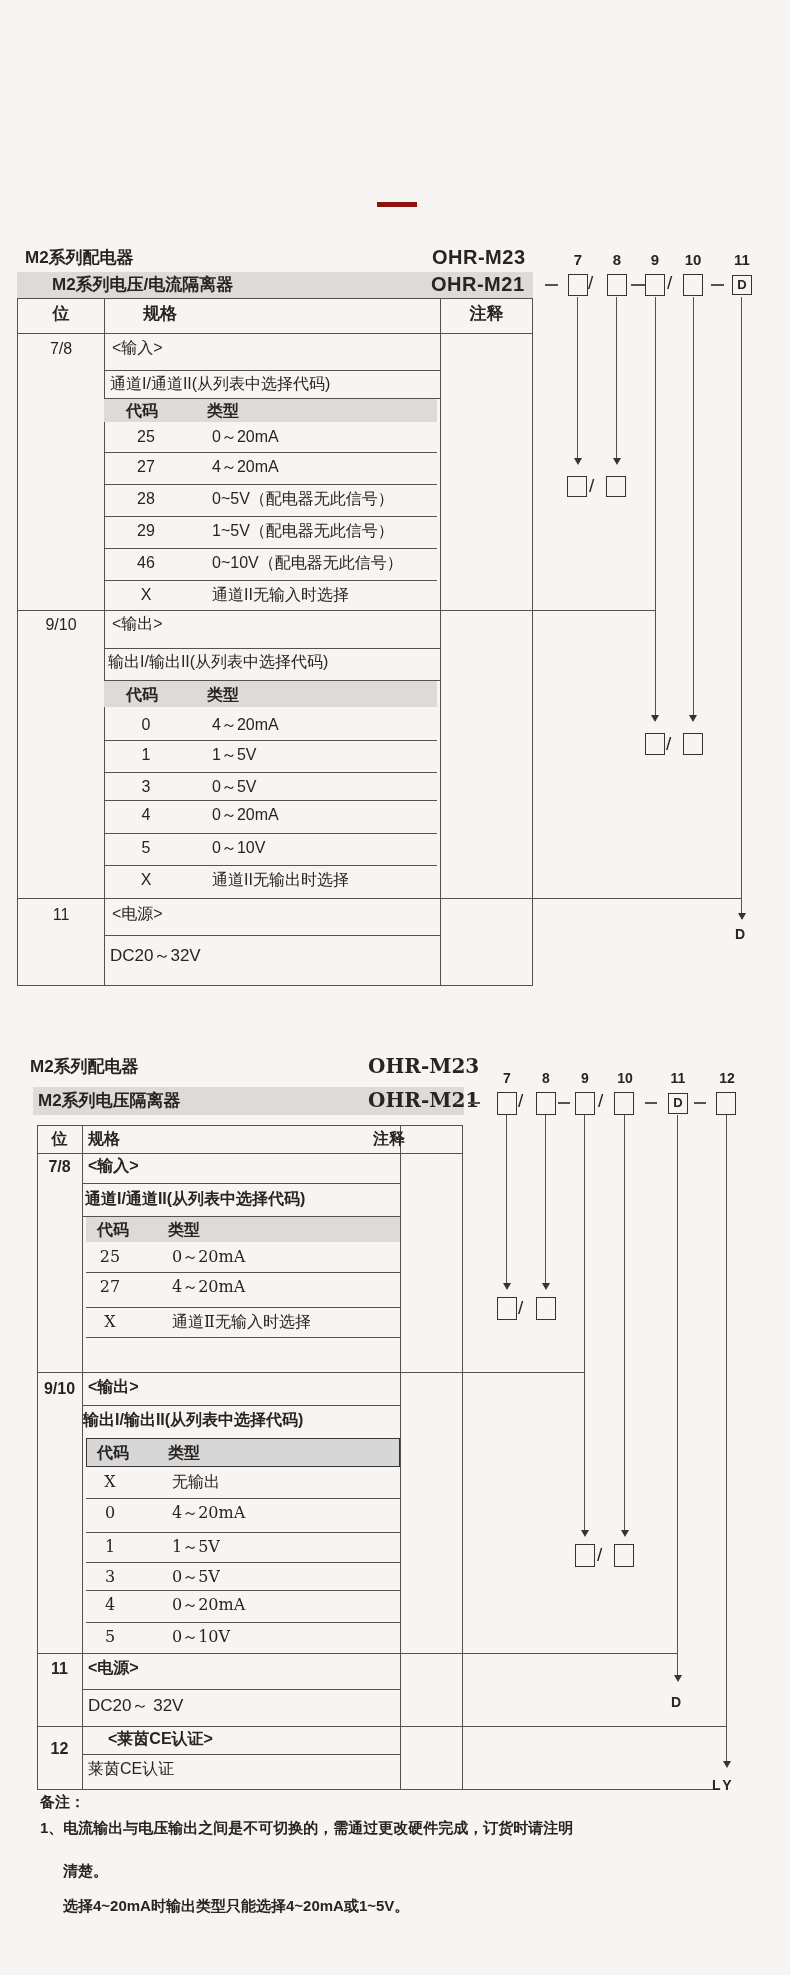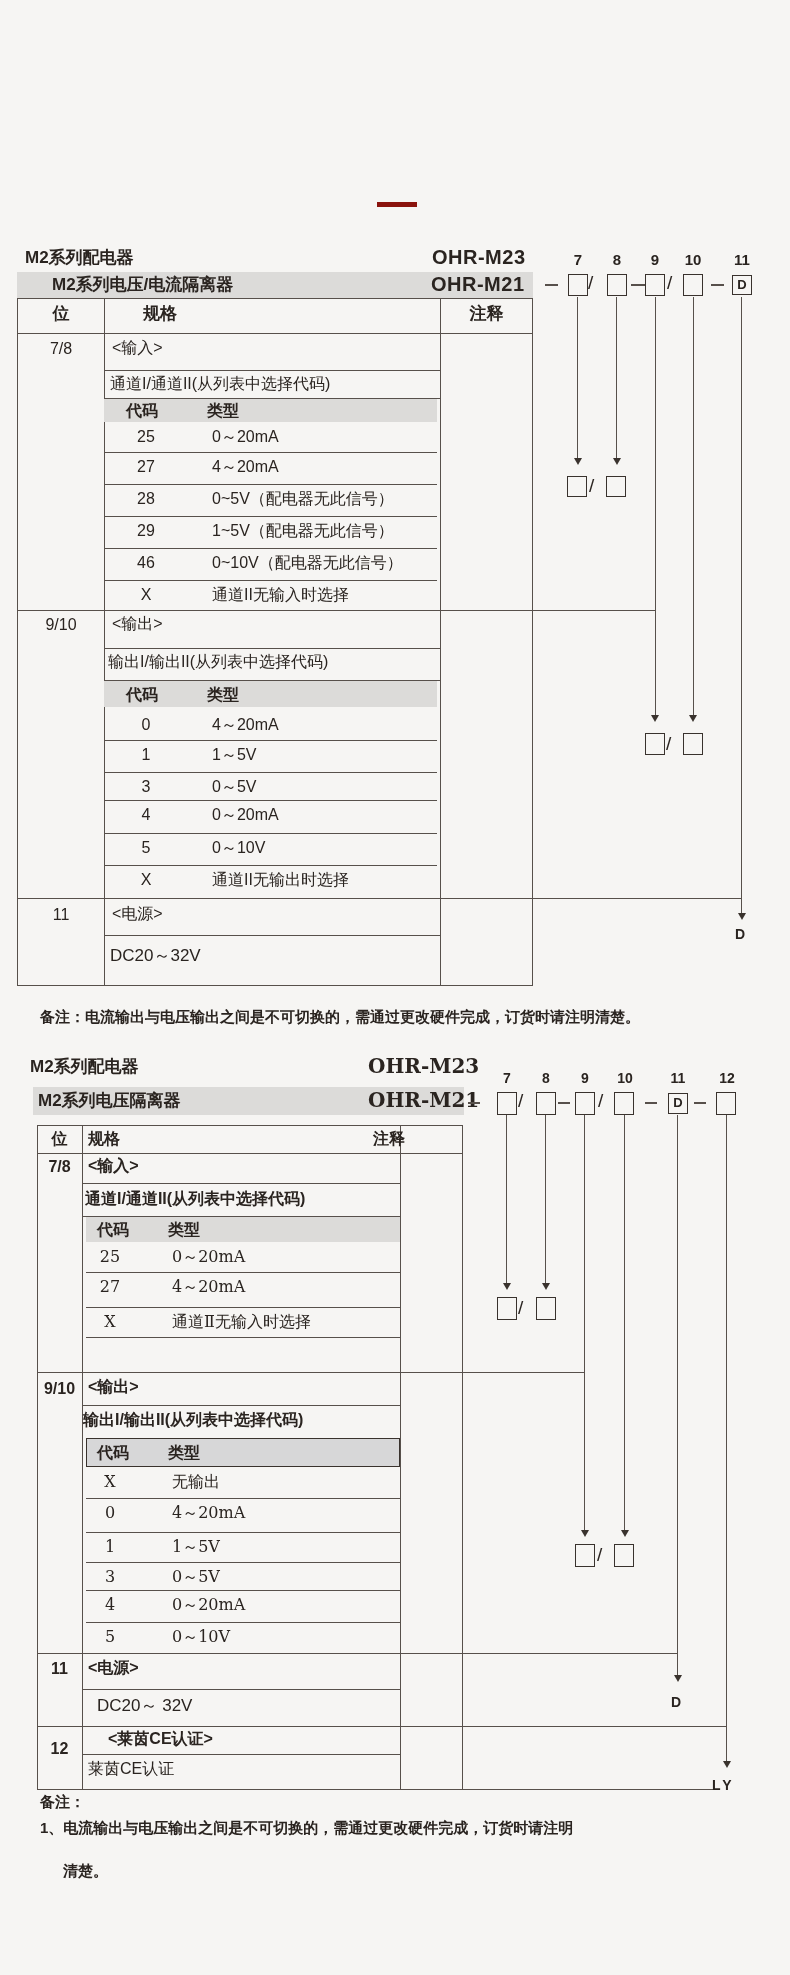--- a/index.html
+++ b/index.html
@@ -28,25 +28,25 @@
               letter-spacing:10px;color:#26201c;}
   .red-dash{position:absolute;left:377px;top:202px;width:40px;height:5px;background:#8a130d;}
   .note{position:absolute;font-size:15px;font-weight:700;white-space:nowrap;color:#2a2420;}
 </style>
 </head>
 <body>
 
 <div id="canvas">
   <div class="red-dash"></div>
 
-  <div class="note" style="left:40px;top:1008px;">备注：电流输出与电压输出之间是不可切换的，需通过更改硬件完成，订货时请注明清楚。</div>
 
   <div class="note" style="left:40px;top:1793px;">备注：</div>
   <div class="note" style="left:40px;top:1819px;">1、电流输出与电压输出之间是不可切换的，需通过更改硬件完成，订货时请注明</div>
   <div class="note" style="left:63px;top:1862px;">清楚。</div>
+  <div class="note" style="left:63px;top:1897px;">选择4~20mA时输出类型只能选择4~20mA或1~5V。</div>
 <div class="abs txt b17" style="left: 25px; top: 247px;">M2系列配电器</div>
     <div class="abs txt model" style="left: 432px; top: 245px;">OHR-M23</div>
     <div class="abs " style="left: 17px; top: 272px; width: 516px; height: 26px; background: rgb(220, 219, 217);"></div>
     <div class="abs txt b17" style="left: 25px; top: 274px; margin-left: 27px;">M2系列电压/电流隔离器</div>
     <div class="abs txt model" style="left: 431px; top: 272px;">OHR-M21</div>
     <div class="abs txt b15 ctr" style="left: 563px; top: 251px; width: 30px;">7</div>
     <div class="abs txt b15 ctr" style="left: 602px; top: 251px; width: 30px;">8</div>
     <div class="abs txt b15 ctr" style="left: 640px; top: 251px; width: 30px;">9</div>
     <div class="abs txt b15 ctr" style="left: 678px; top: 251px; width: 30px;">10</div>
     <div class="abs txt b15 ctr" style="left: 727px; top: 251px; width: 30px;">11</div>
@@ -216,21 +216,21 @@
     <div class="abs txt serif16 ctr" style="left: 92px; top: 1627px; width: 36px;">5</div>
     <div class="abs txt serif16" style="left: 172px; top: 1627px;">0～10V</div>
     <div class="abs " style="left: 86px; top: 1498px; width: 314px; height: 1px; background: rgb(87, 80, 75);"></div>
     <div class="abs " style="left: 86px; top: 1532px; width: 314px; height: 1px; background: rgb(87, 80, 75);"></div>
     <div class="abs " style="left: 86px; top: 1562px; width: 314px; height: 1px; background: rgb(87, 80, 75);"></div>
     <div class="abs " style="left: 86px; top: 1590px; width: 314px; height: 1px; background: rgb(87, 80, 75);"></div>
     <div class="abs " style="left: 86px; top: 1622px; width: 314px; height: 1px; background: rgb(87, 80, 75);"></div>
     <div class="abs txt sb16 ctr" style="left: 37px; top: 1659px; width: 45px;">11</div>
     <div class="abs txt sb16" style="left: 88px; top: 1658px;">&lt;电源&gt;</div>
     <div class="abs " style="left: 82px; top: 1689px; width: 318px; height: 1px; background: rgb(87, 80, 75);"></div>
-    <div class="abs txt r17" style="left: 88px; top: 1695px; margin-left: 9px;">DC20～ 32V</div>
+    <div class="abs txt r17" style="left: 88px; top: 1695px;">DC20～ 32V</div>
     <div class="abs txt sb16 ctr" style="left: 37px; top: 1739px; width: 45px;">12</div>
     <div class="abs txt sb16" style="left: 88px; top: 1729px; margin-left: 20px;">&lt;莱茵CE认证&gt;</div>
     <div class="abs " style="left: 82px; top: 1754px; width: 318px; height: 1px; background: rgb(87, 80, 75);"></div>
     <div class="abs txt r16" style="left: 88px; top: 1759px;">莱茵CE认证</div>
     <div class="abs " style="left: 506px; top: 1115px; width: 1px; height: 168px; background: rgb(87, 80, 75);"></div>
     <div class="abs arrow" style="left: 503px; top: 1283px;"></div>
     <div class="abs " style="left: 545px; top: 1115px; width: 1px; height: 168px; background: rgb(87, 80, 75);"></div>
     <div class="abs arrow" style="left: 542px; top: 1283px;"></div>
     <div class="abs " style="left: 584px; top: 1115px; width: 1px; height: 415px; background: rgb(87, 80, 75);"></div>
     <div class="abs arrow" style="left: 581px; top: 1530px;"></div>

